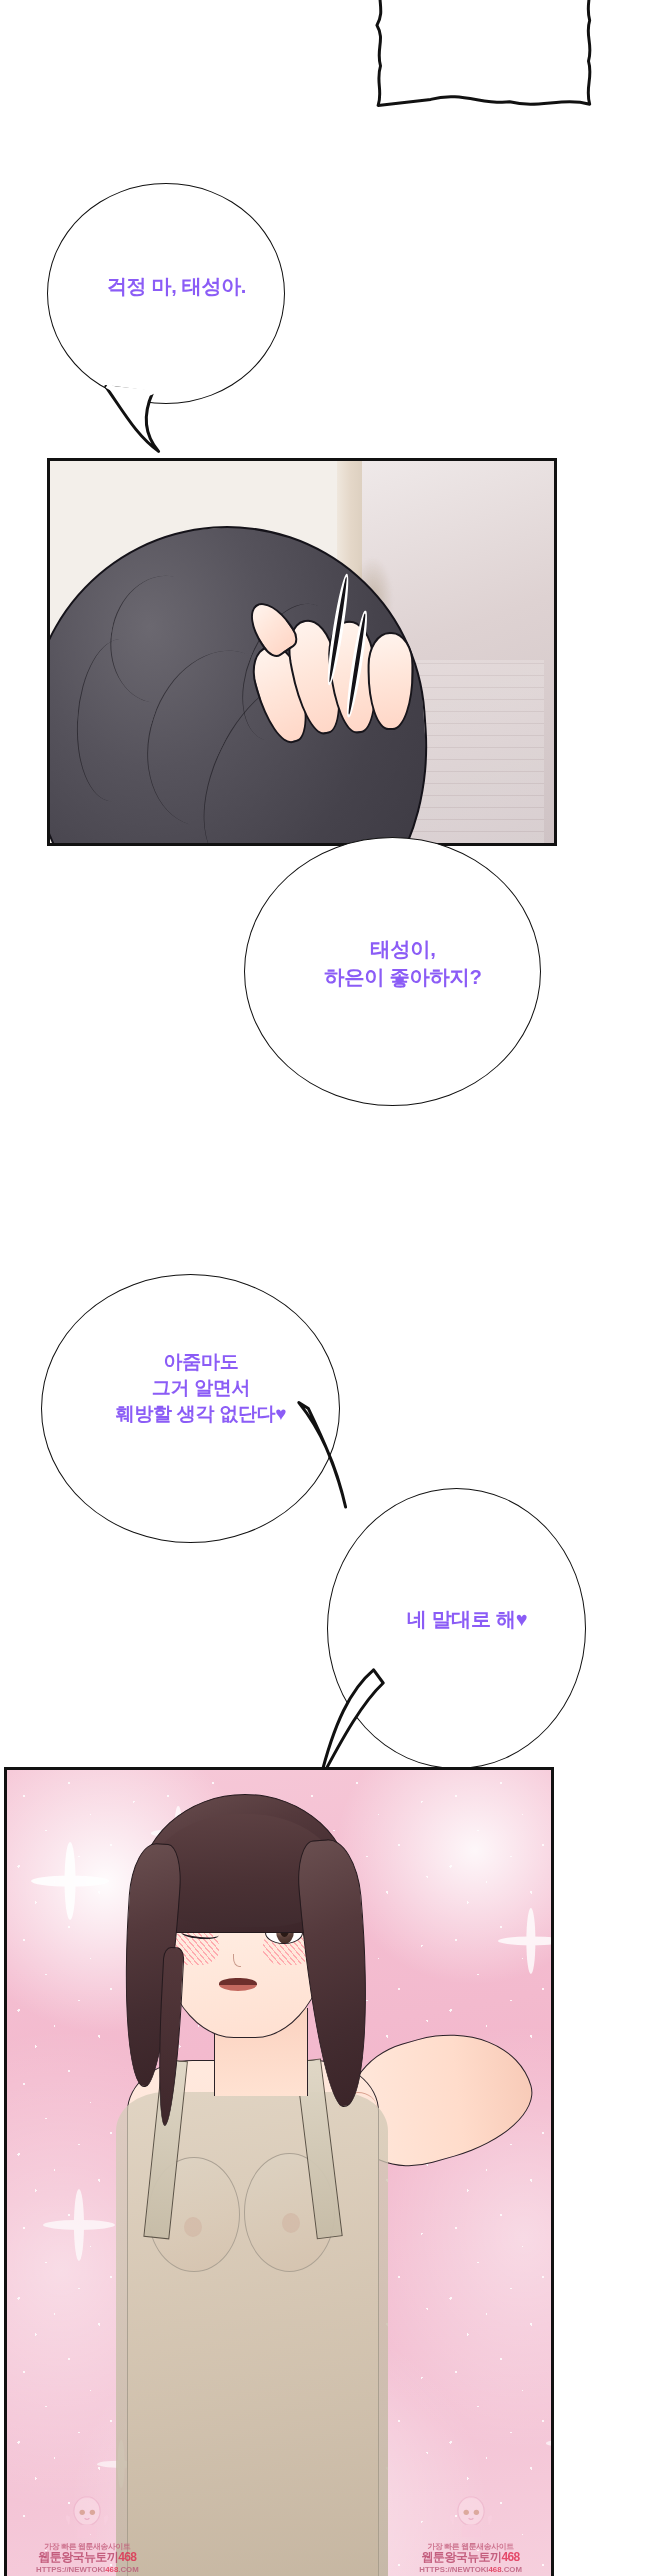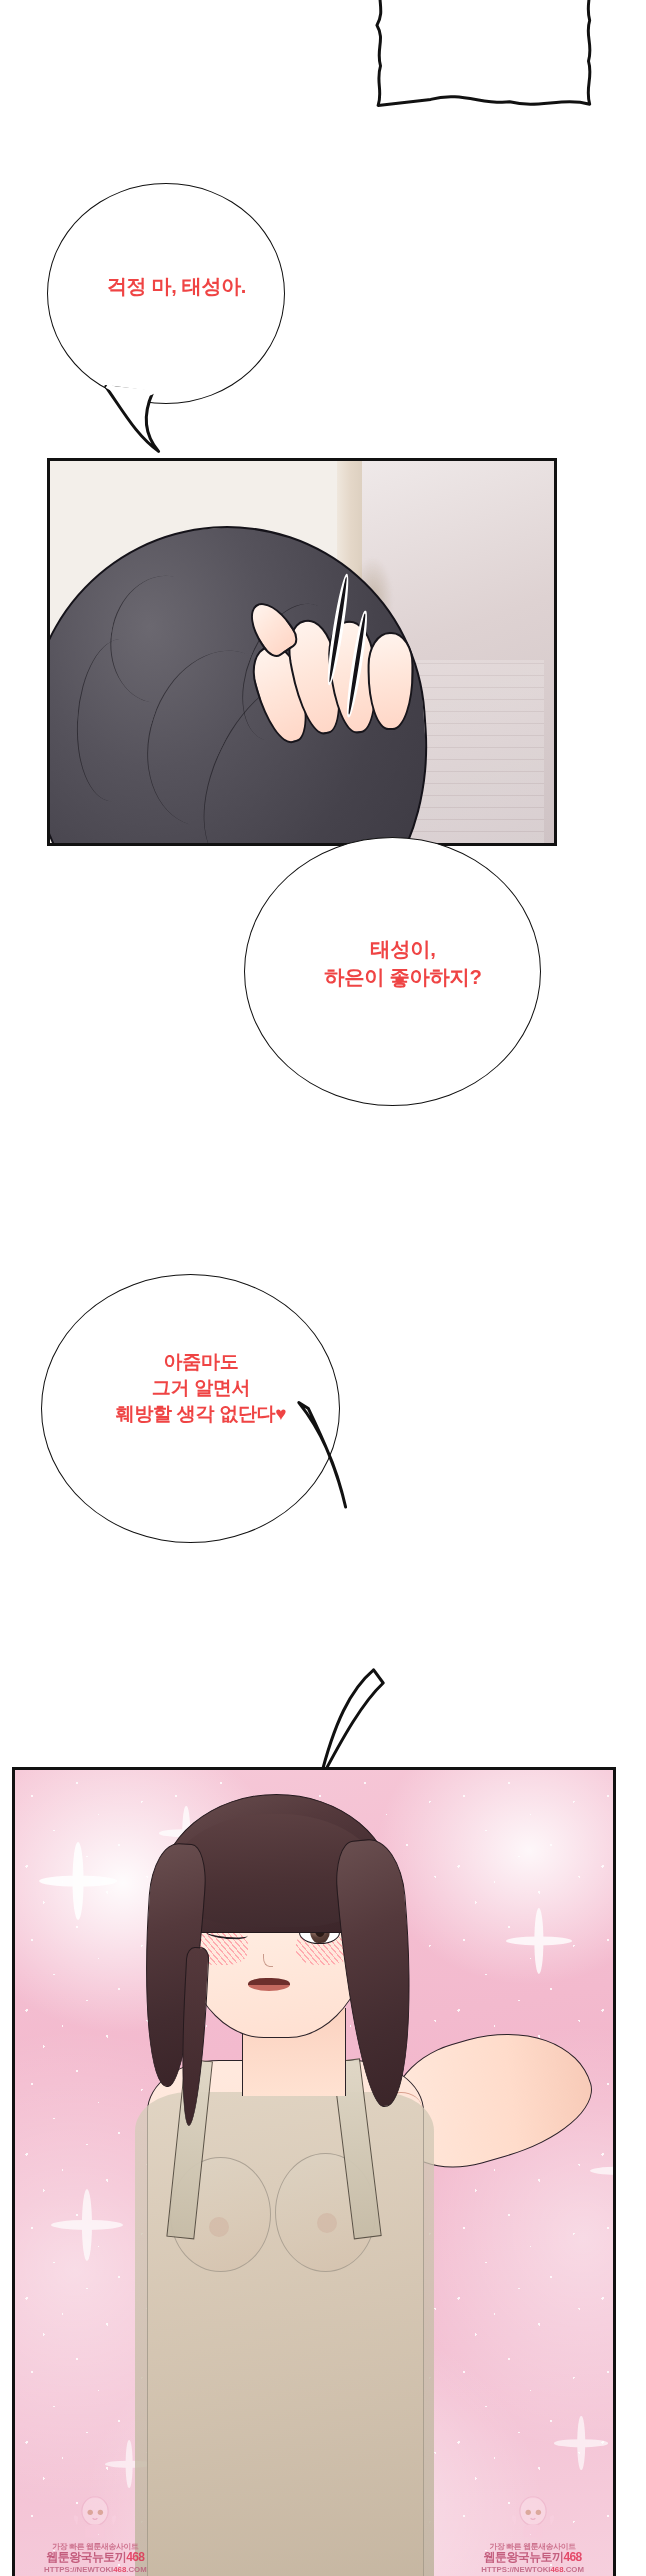--- a/index.html
+++ b/index.html
@@ -14,21 +14,21 @@
     height:2576px;
     background:#ffffff;
     overflow:hidden;
   }
 
   
   .bubble{position:absolute;box-sizing:border-box;}
   .bubble .btxt{
     position:absolute;left:0;right:0;
     text-align:center;
-    color:#ef4444;
+    color:#8b5cf6;
     font-weight:700;
     line-height:1.36;
     white-space:pre-line;
     letter-spacing:-0.3px;
     padding-left:21px;
   }
 
   
   .oval{
     background:#fff;
@@ -401,27 +401,30 @@
     <div class="btxt" style="top:74px;font-size:19px;">아줌마도
 그거 알면서
 훼방할 생각 없단다♥</div>
   </div>
   <div class="tail" style="left:288px;top:1399px;width:90px;height:120px;">
     <svg width="90" height="120" viewBox="0 0 150 200" aria-hidden="true">
       <path d="M 18 6 C 60 58, 82 118, 96 180 C 82 118, 58 66, 34 16 Z" fill="#ffffff" stroke="#111111" stroke-width="5" stroke-linejoin="round"></path>
     </svg>
   </div>
 
+  <div class="bubble oval" id="bub5" style="left:327px;top:1488px;width:259px;height:281px;">
+    <div class="btxt" style="top:117px;font-size:20px;">네 말대로 해♥</div>
+  </div>
   <div class="tail" style="left:316px;top:1665px;width:72px;height:126px;">
     <svg width="72" height="126" viewBox="0 0 120 210" aria-hidden="true">
       <path d="M 96 8 C 58 40, 30 96, 6 194 C 46 118, 78 62, 112 30 Z" fill="#ffffff" stroke="#111111" stroke-width="5" stroke-linejoin="round"></path>
     </svg>
   </div>
 
-  <div class="panel" id="panel2" style="left:12px;top:1767px;width:604px;height:809px;">
+  <div class="panel" id="panel2" style="left:4px;top:1767px;width:550px;height:809px;">
     <div class="pinkbg"></div>
     <div class="speckle"></div>
 
     <div class="sparkle" style="left:24px;top:72px;width:78px;height:78px;opacity:.9;"></div>
     <div class="sparkle" style="left:144px;top:36px;width:54px;height:54px;opacity:.75;"></div>
     <div class="sparkle" style="left:491px;top:138px;width:66px;height:66px;opacity:.8;"></div>
     <div class="sparkle" style="left:575px;top:371px;width:60px;height:60px;opacity:.7;"></div>
     <div class="sparkle" style="left:36px;top:419px;width:72px;height:72px;opacity:.7;"></div>
     <div class="sparkle" style="left:539px;top:646px;width:54px;height:54px;opacity:.65;"></div>
     <div class="sparkle" style="left:90px;top:670px;width:48px;height:48px;opacity:.6;"></div>

